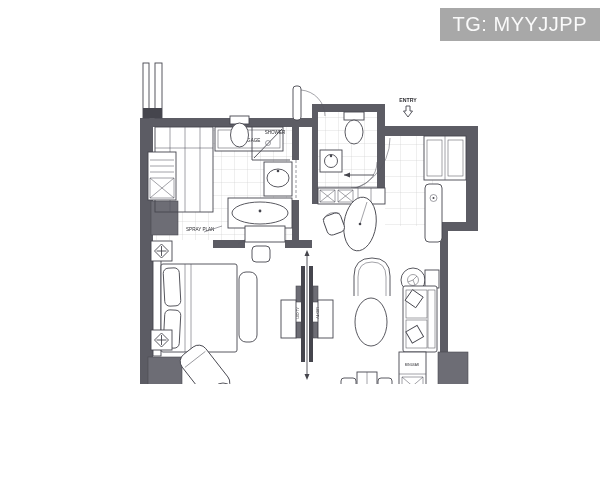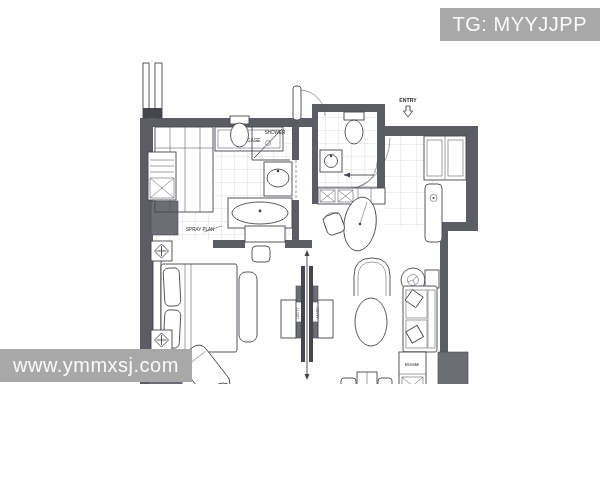--- a/index.html
+++ b/index.html
@@ -267,15 +267,14 @@
     <rect class="dk" x="295" y="388" width="12" height="16"></rect>
     <g class="thin">
       <path d="M126,396 v7 M129,396 v7 M132,396 v7 M135,396 v7 M138,396 v7 M141,396 v7 M144,396 v7 M147,396 v7 M150,396 v7"></path>
       <path d="M272,397 v7 M275,397 v7 M278,397 v7 M281,397 v7 M284,397 v7 M287,397 v7 M290,397 v7 M310,397 v7 M313,397 v7 M316,397 v7 M319,397 v7 M322,397 v7"></path>
       <path d="M408,393 v7 M411,393 v7 M414,393 v7 M417,393 v7 M420,393 v7 M423,393 v7 M426,393 v7 M429,393 v7 M432,393 v7 M435,393 v7"></path>
     </g>
   </g>
 </svg>
 
 <div class="badge" id="badge-top">TG: MYYJJPP</div>
-<div class="badge" id="badge-bottom">www.ymmxsj.com</div>
 
 </div>
 
 </body></html>

